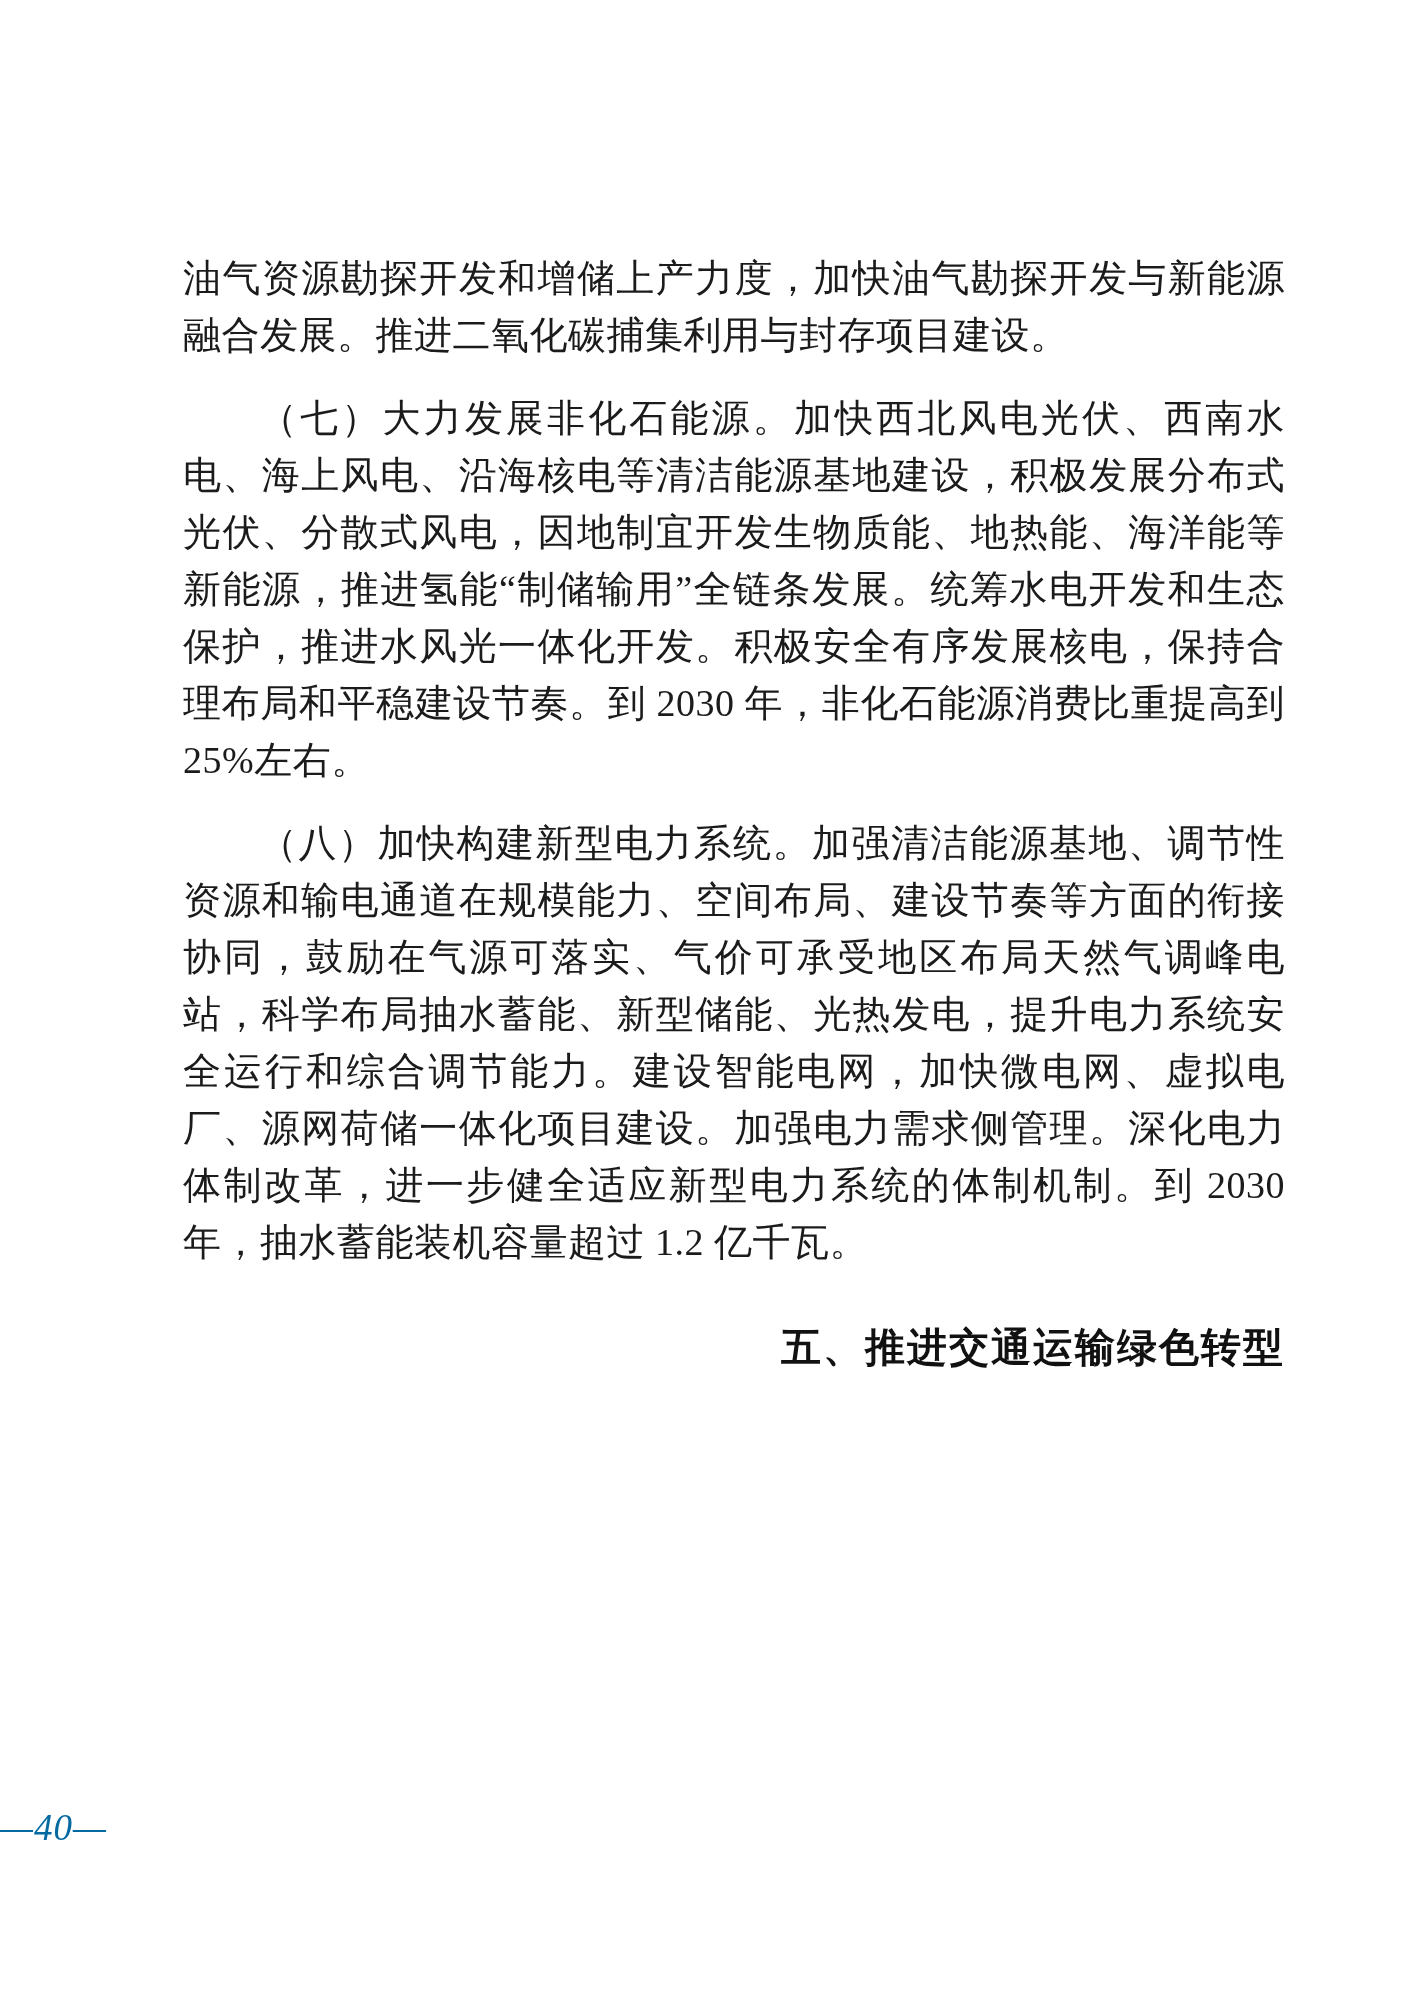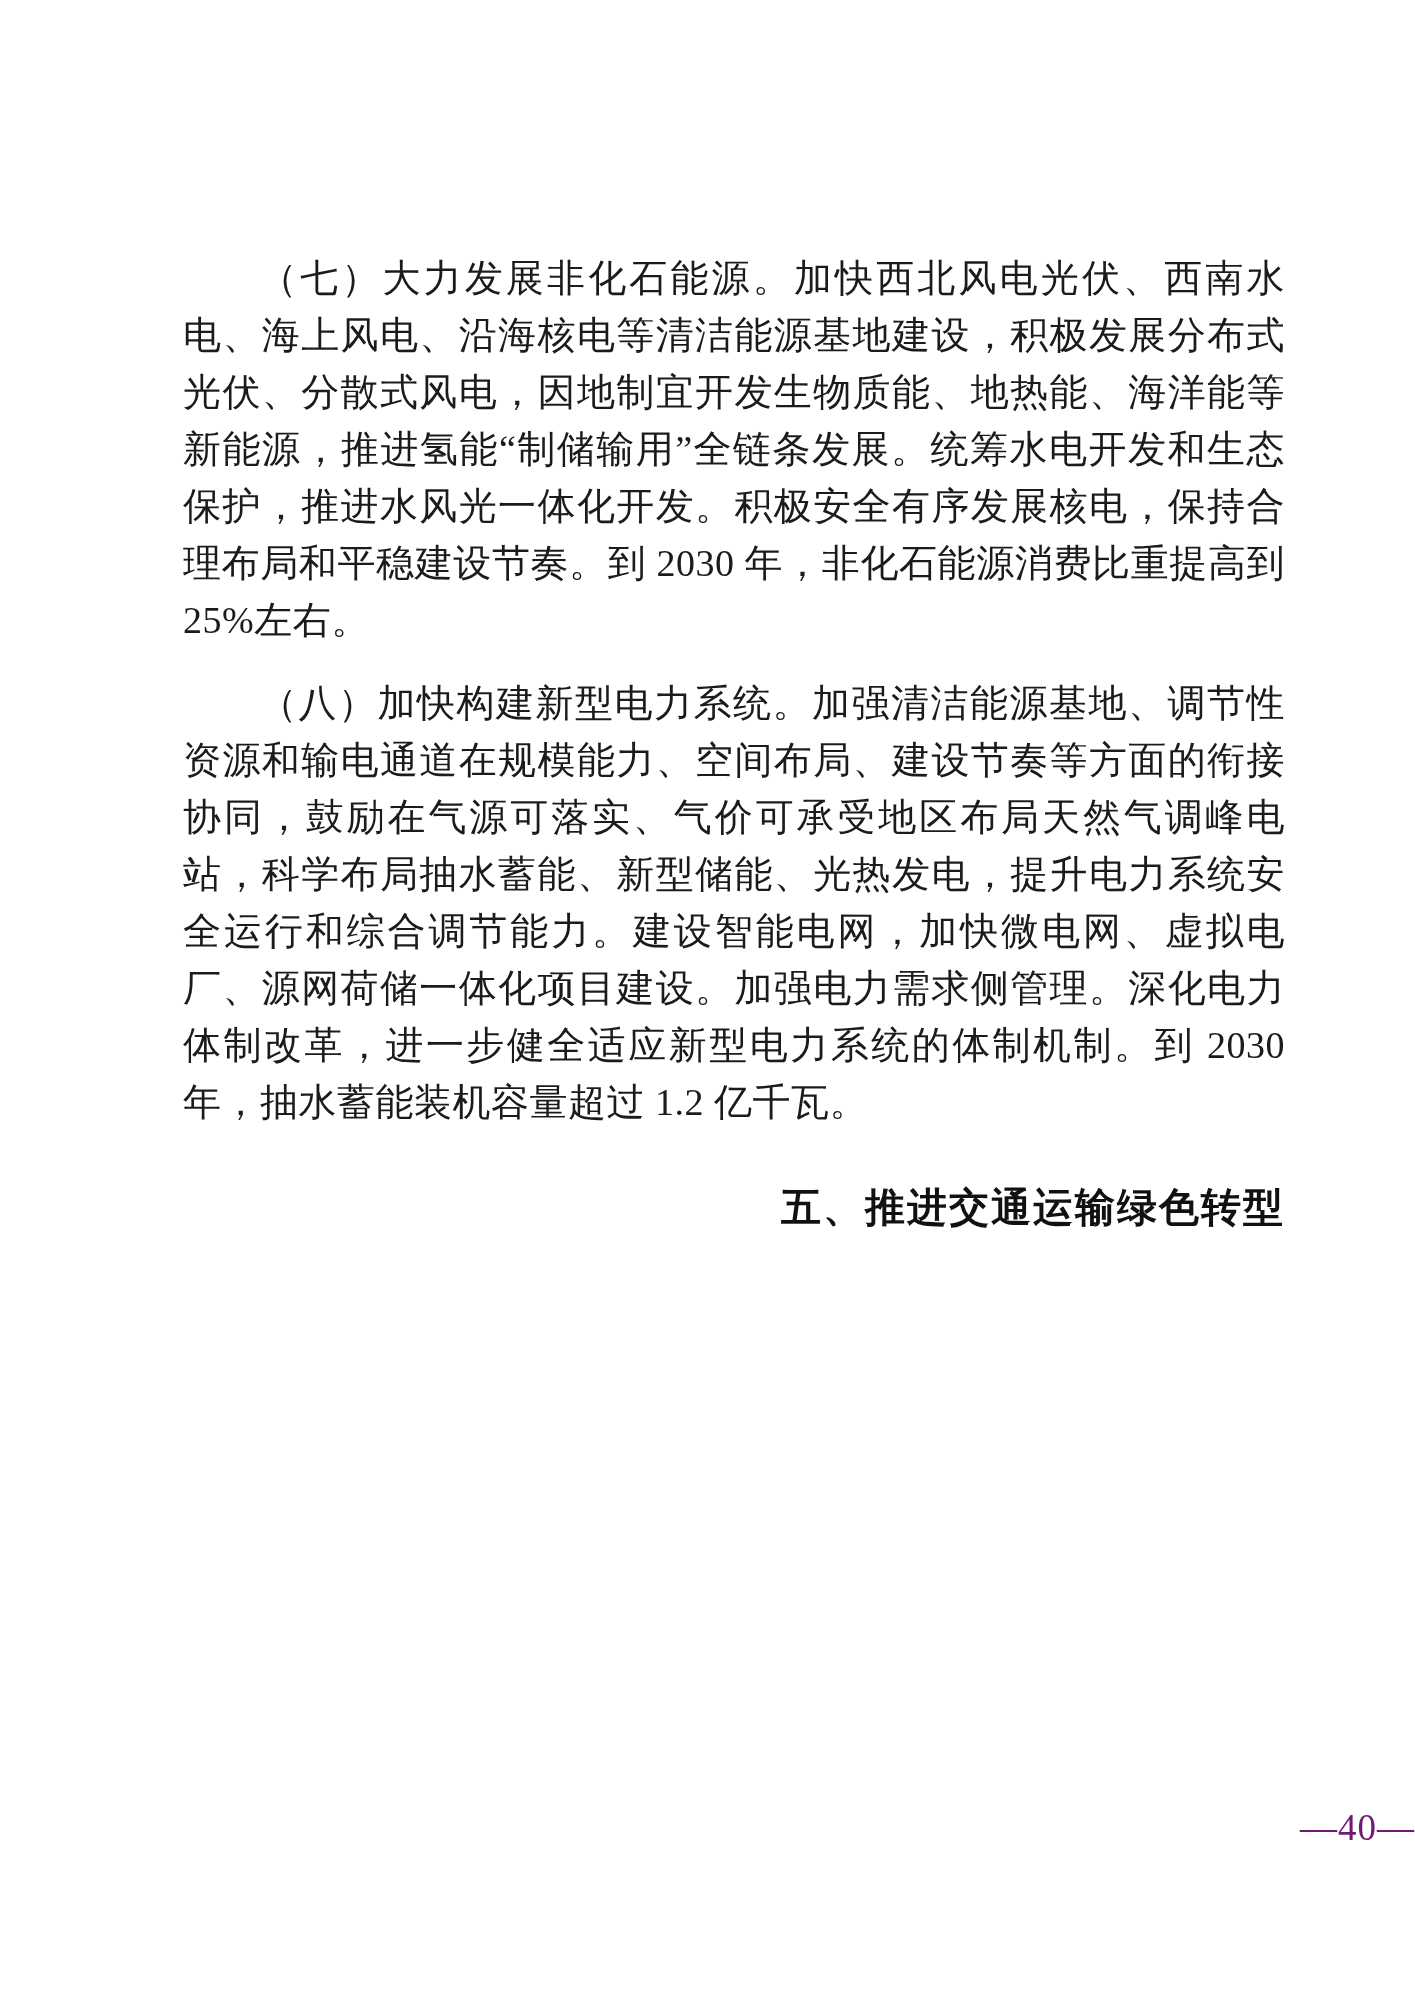--- a/index.html
+++ b/index.html
@@ -45,30 +45,32 @@
     letter-spacing: 2px;
     text-indent: 1.4em;
     color: #111111;
     text-align: right;
   }
   .page-number {
     position: absolute;
     top: 1806px;
     left: 0;
     right: 0;
-    text-align: right;
+    text-align: left;
     font-size: 37px;
     line-height: 44px;
     letter-spacing: 1px;
-    color: #701a75;
+    color: #0369a1;
+    font-style: italic;
   }
 </style>
 </head>
 <body>
 
 <div class="page">
   <div class="body-text">
+    <p class="para no-indent">油气资源勘探开发和增储上产力度，加快油气勘探开发与新能源融合发展。推进二氧化碳捕集利用与封存项目建设。</p>
     <p class="para">（七）大力发展非化石能源。加快西北风电光伏、西南水电、海上风电、沿海核电等清洁能源基地建设，积极发展分布式光伏、分散式风电，因地制宜开发生物质能、地热能、海洋能等新能源，推进氢能“制储输用”全链条发展。统筹水电开发和生态保护，推进水风光一体化开发。积极安全有序发展核电，保持合理布局和平稳建设节奏。到 2030 年，非化石能源消费比重提高到 25%左右。</p>
     <p class="para">（八）加快构建新型电力系统。加强清洁能源基地、调节性资源和输电通道在规模能力、空间布局、建设节奏等方面的衔接协同，鼓励在气源可落实、气价可承受地区布局天然气调峰电站，科学布局抽水蓄能、新型储能、光热发电，提升电力系统安全运行和综合调节能力。建设智能电网，加快微电网、虚拟电厂、源网荷储一体化项目建设。加强电力需求侧管理。深化电力体制改革，进一步健全适应新型电力系统的体制机制。到 2030 年，抽水蓄能装机容量超过 1.2 亿千瓦。</p>
     <h2 class="section-heading">五、推进交通运输绿色转型</h2>
   </div>
   <div class="page-number">—40—</div>
 </div>
 
 </body></html>

